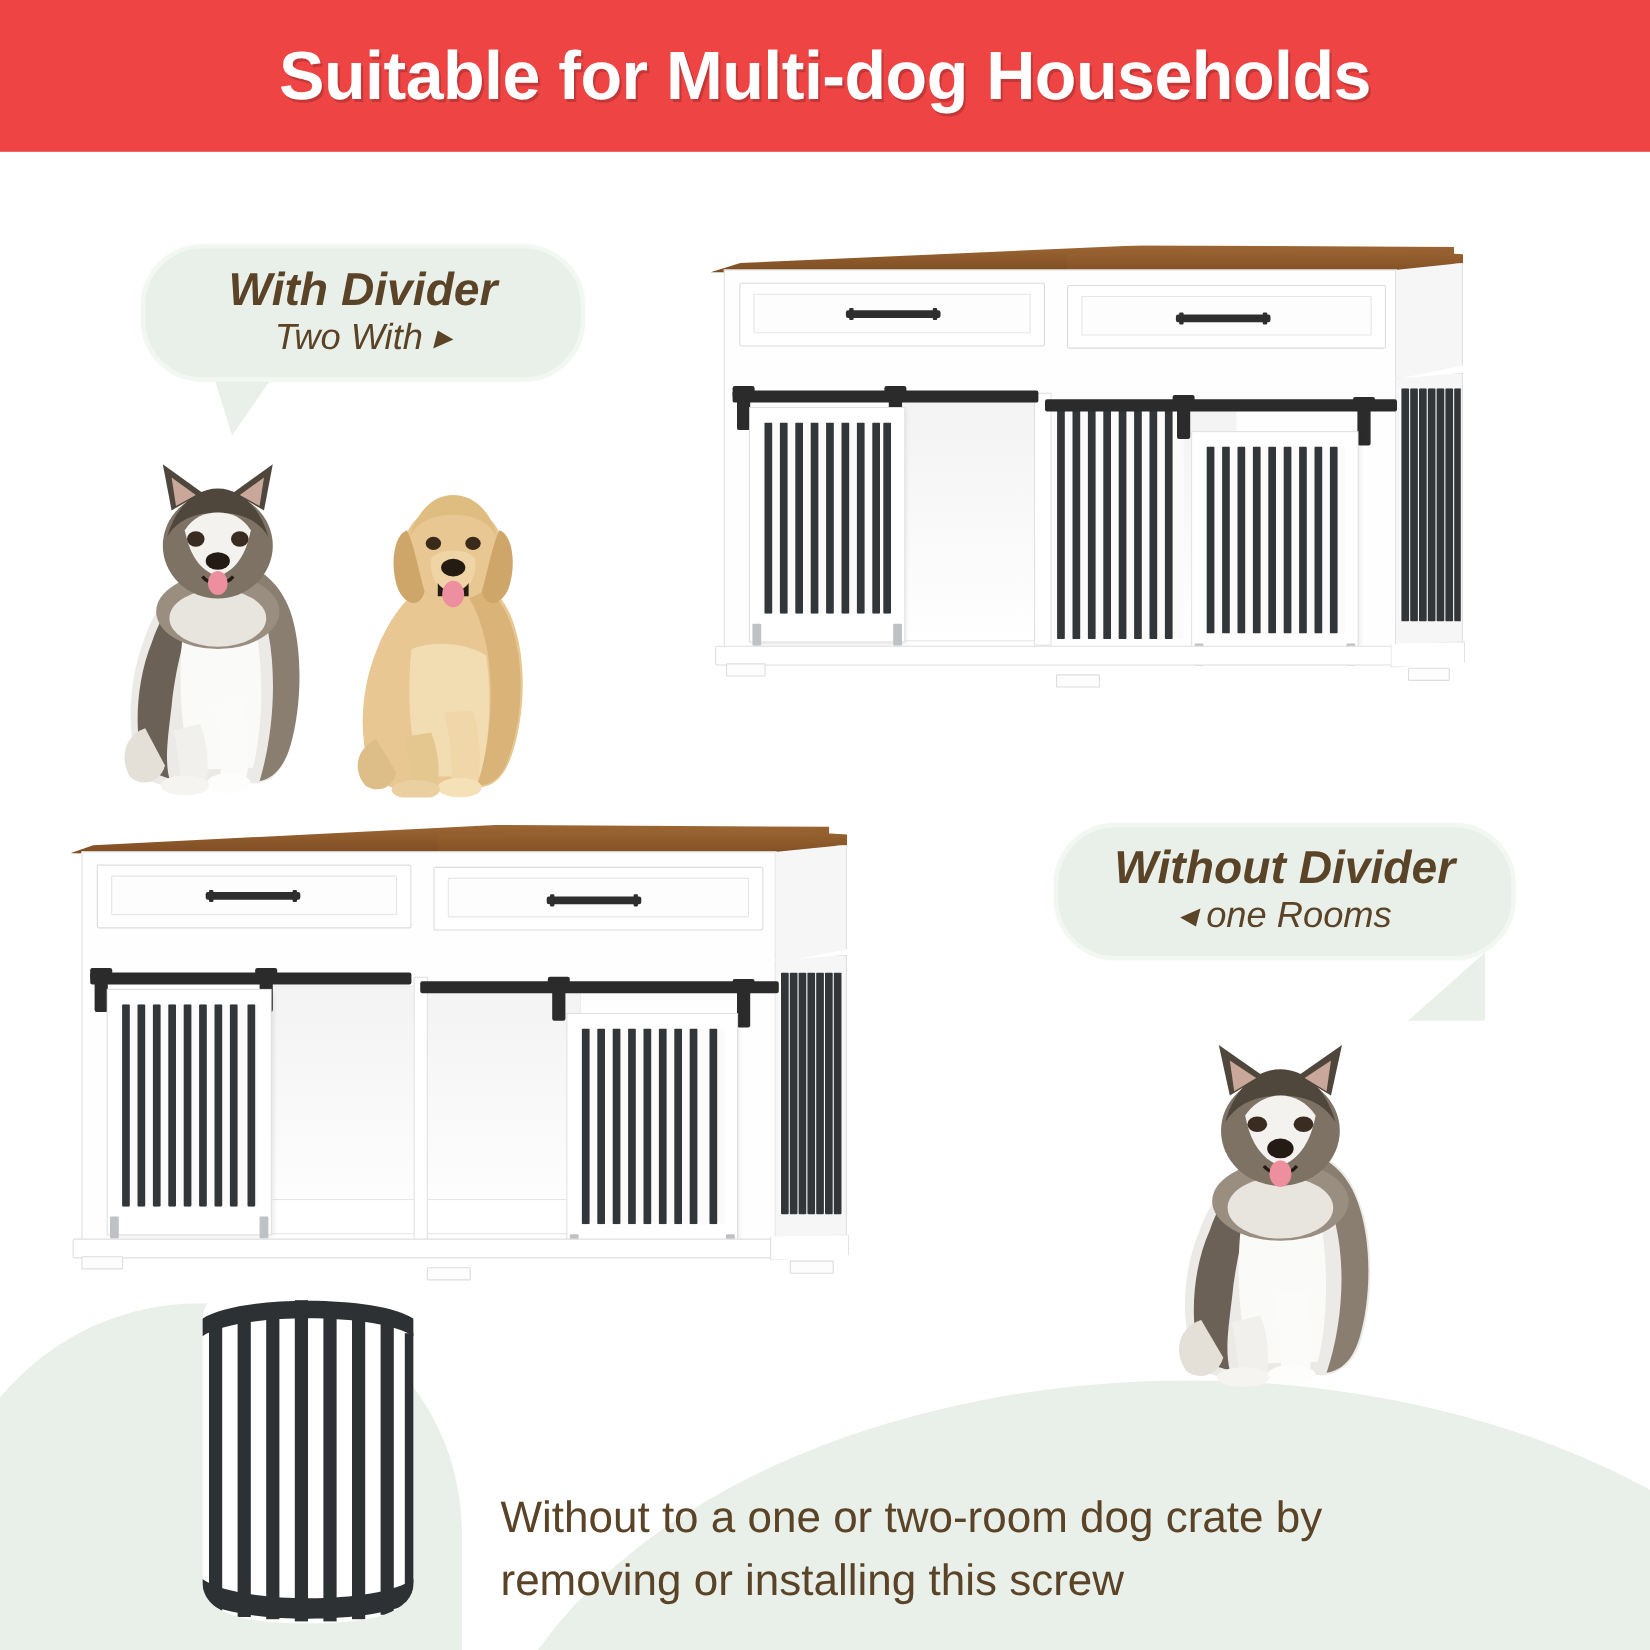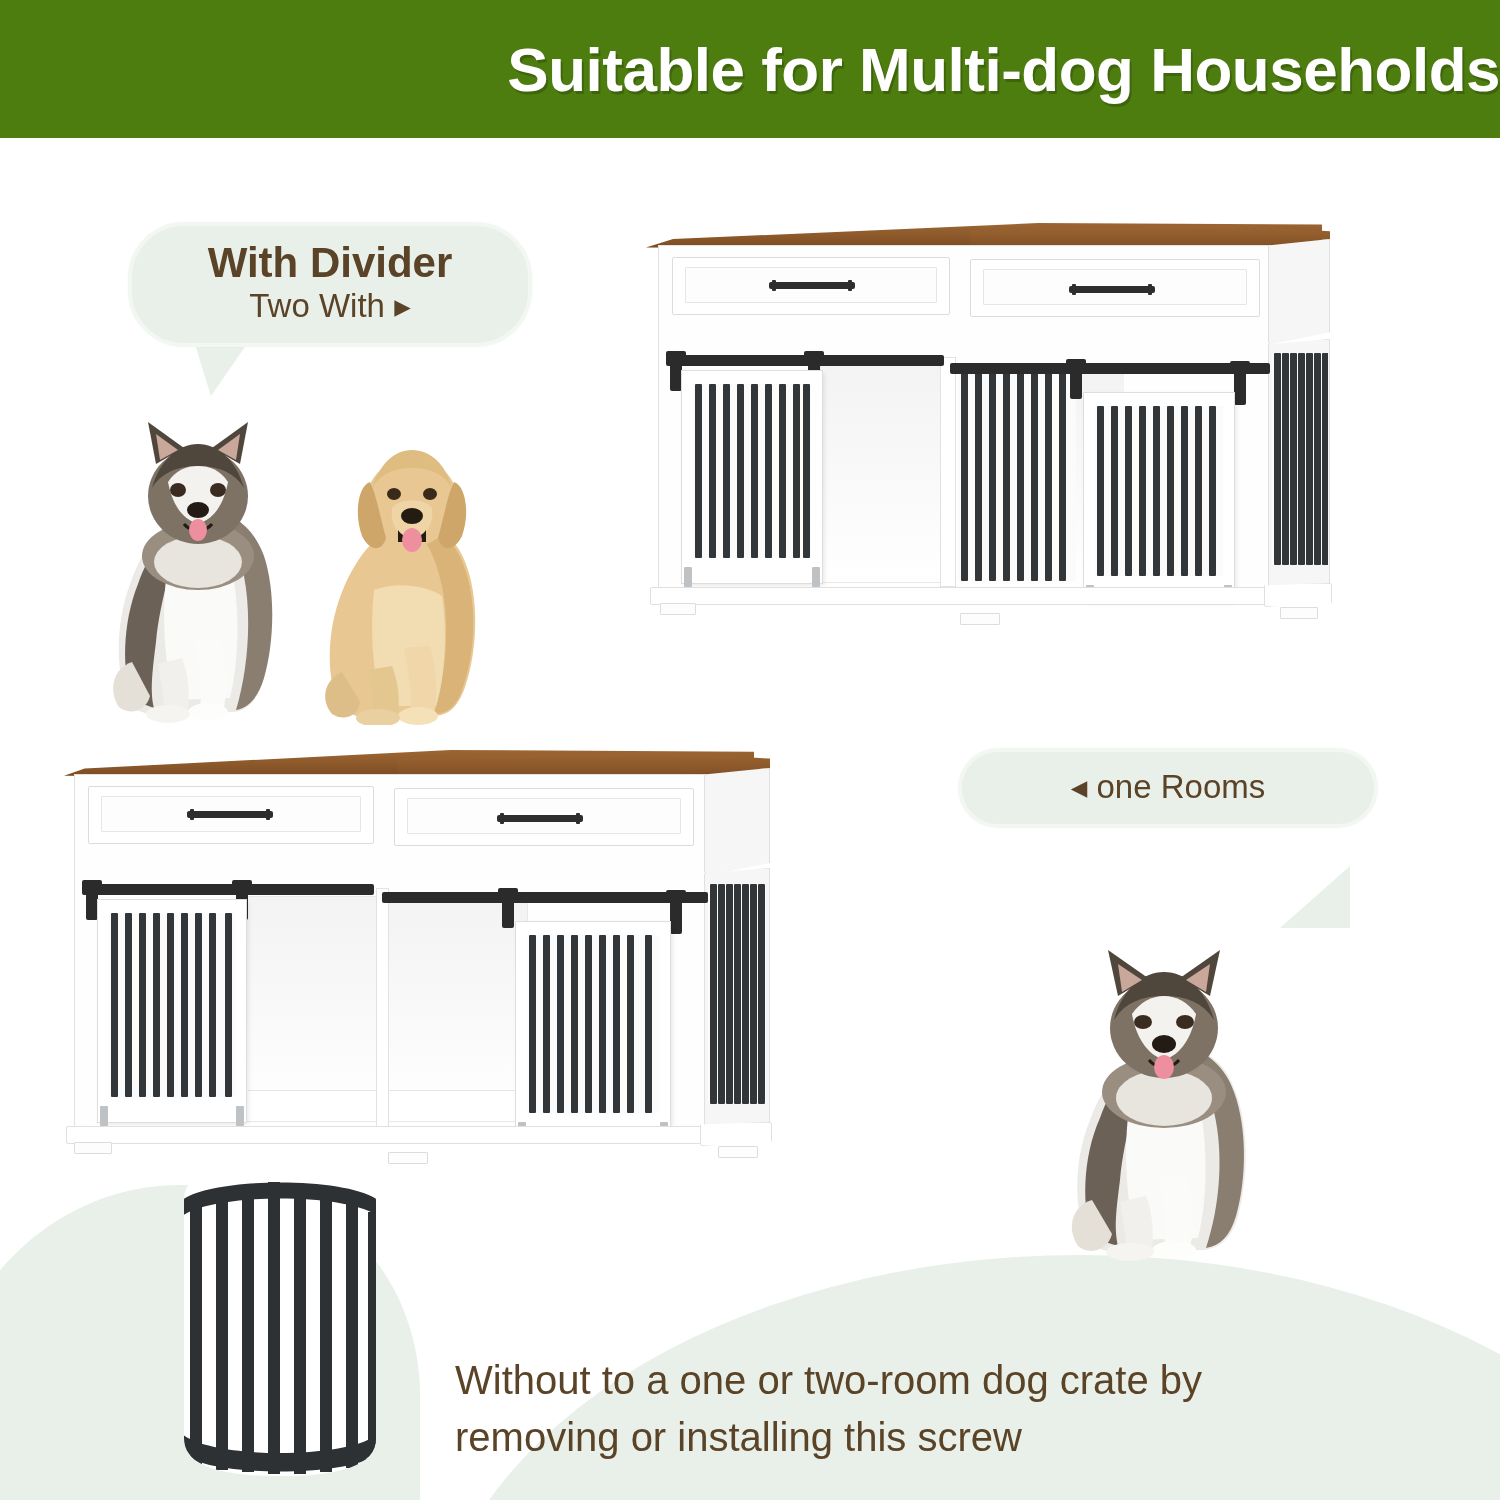--- a/index.html
+++ b/index.html
@@ -7,22 +7,22 @@
   body {
     font-family:"Liberation Sans", sans-serif;
     background:#ffffff;
     position:relative;
     overflow:hidden;
   }
 
   
   .header{
     position:absolute; left:0; top:0; width:1500px; height:138px;
-    background:#4d7c0f;
-    display:flex; align-items:center; justify-content:flex-end;
+    background:#ef4444;
+    display:flex; align-items:center; justify-content:center;
   }
   .header-title{
     color:#ffffff;
     font-size:62px;
     font-weight:bold;
     letter-spacing:-0.5px;
     text-shadow:2px 3px 0 rgba(0,0,0,.18);
     font-family:"Liberation Sans", sans-serif;
     white-space:nowrap;
   }
@@ -42,20 +42,21 @@
 
   
   .bubble{
     position:absolute;
     background:#E8F0E9;
     border:4px solid #F2F7F2;
     border-radius:56px;
     text-align:center;
     padding:14px 34px 18px;
     box-shadow:0 0 0 1px rgba(0,0,0,0.01);
+    font-style:italic;
   }
   .bubble .b-title{
     color:#5B4327; font-size:42px; font-weight:bold; line-height:1.08;
     white-space:nowrap;
   }
   .bubble .b-sub{
     color:#5B4327; font-size:33px; font-weight:400; line-height:1.15;
     margin-top:2px; white-space:nowrap;
   }
   .bubble-tail{
@@ -494,20 +495,21 @@
   </svg>
 
   <div class="bubble-tail" id="tail-with"></div>
   <div class="bubble" id="bubble-with">
     <div class="b-title">With Divider</div>
     <div class="b-sub">Two With ▸</div>
   </div>
 
   <div class="bubble-tail" id="tail-without"></div>
   <div class="bubble" id="bubble-without">
+    <div class="b-title">Without Divider</div>
     <div class="b-sub">◂ one Rooms</div>
   </div>
 
   <div class="caption">
     <div>Without to a one or two-room dog crate by</div>
     <div>removing or installing this screw</div>
   </div>
 
 </div>
 

